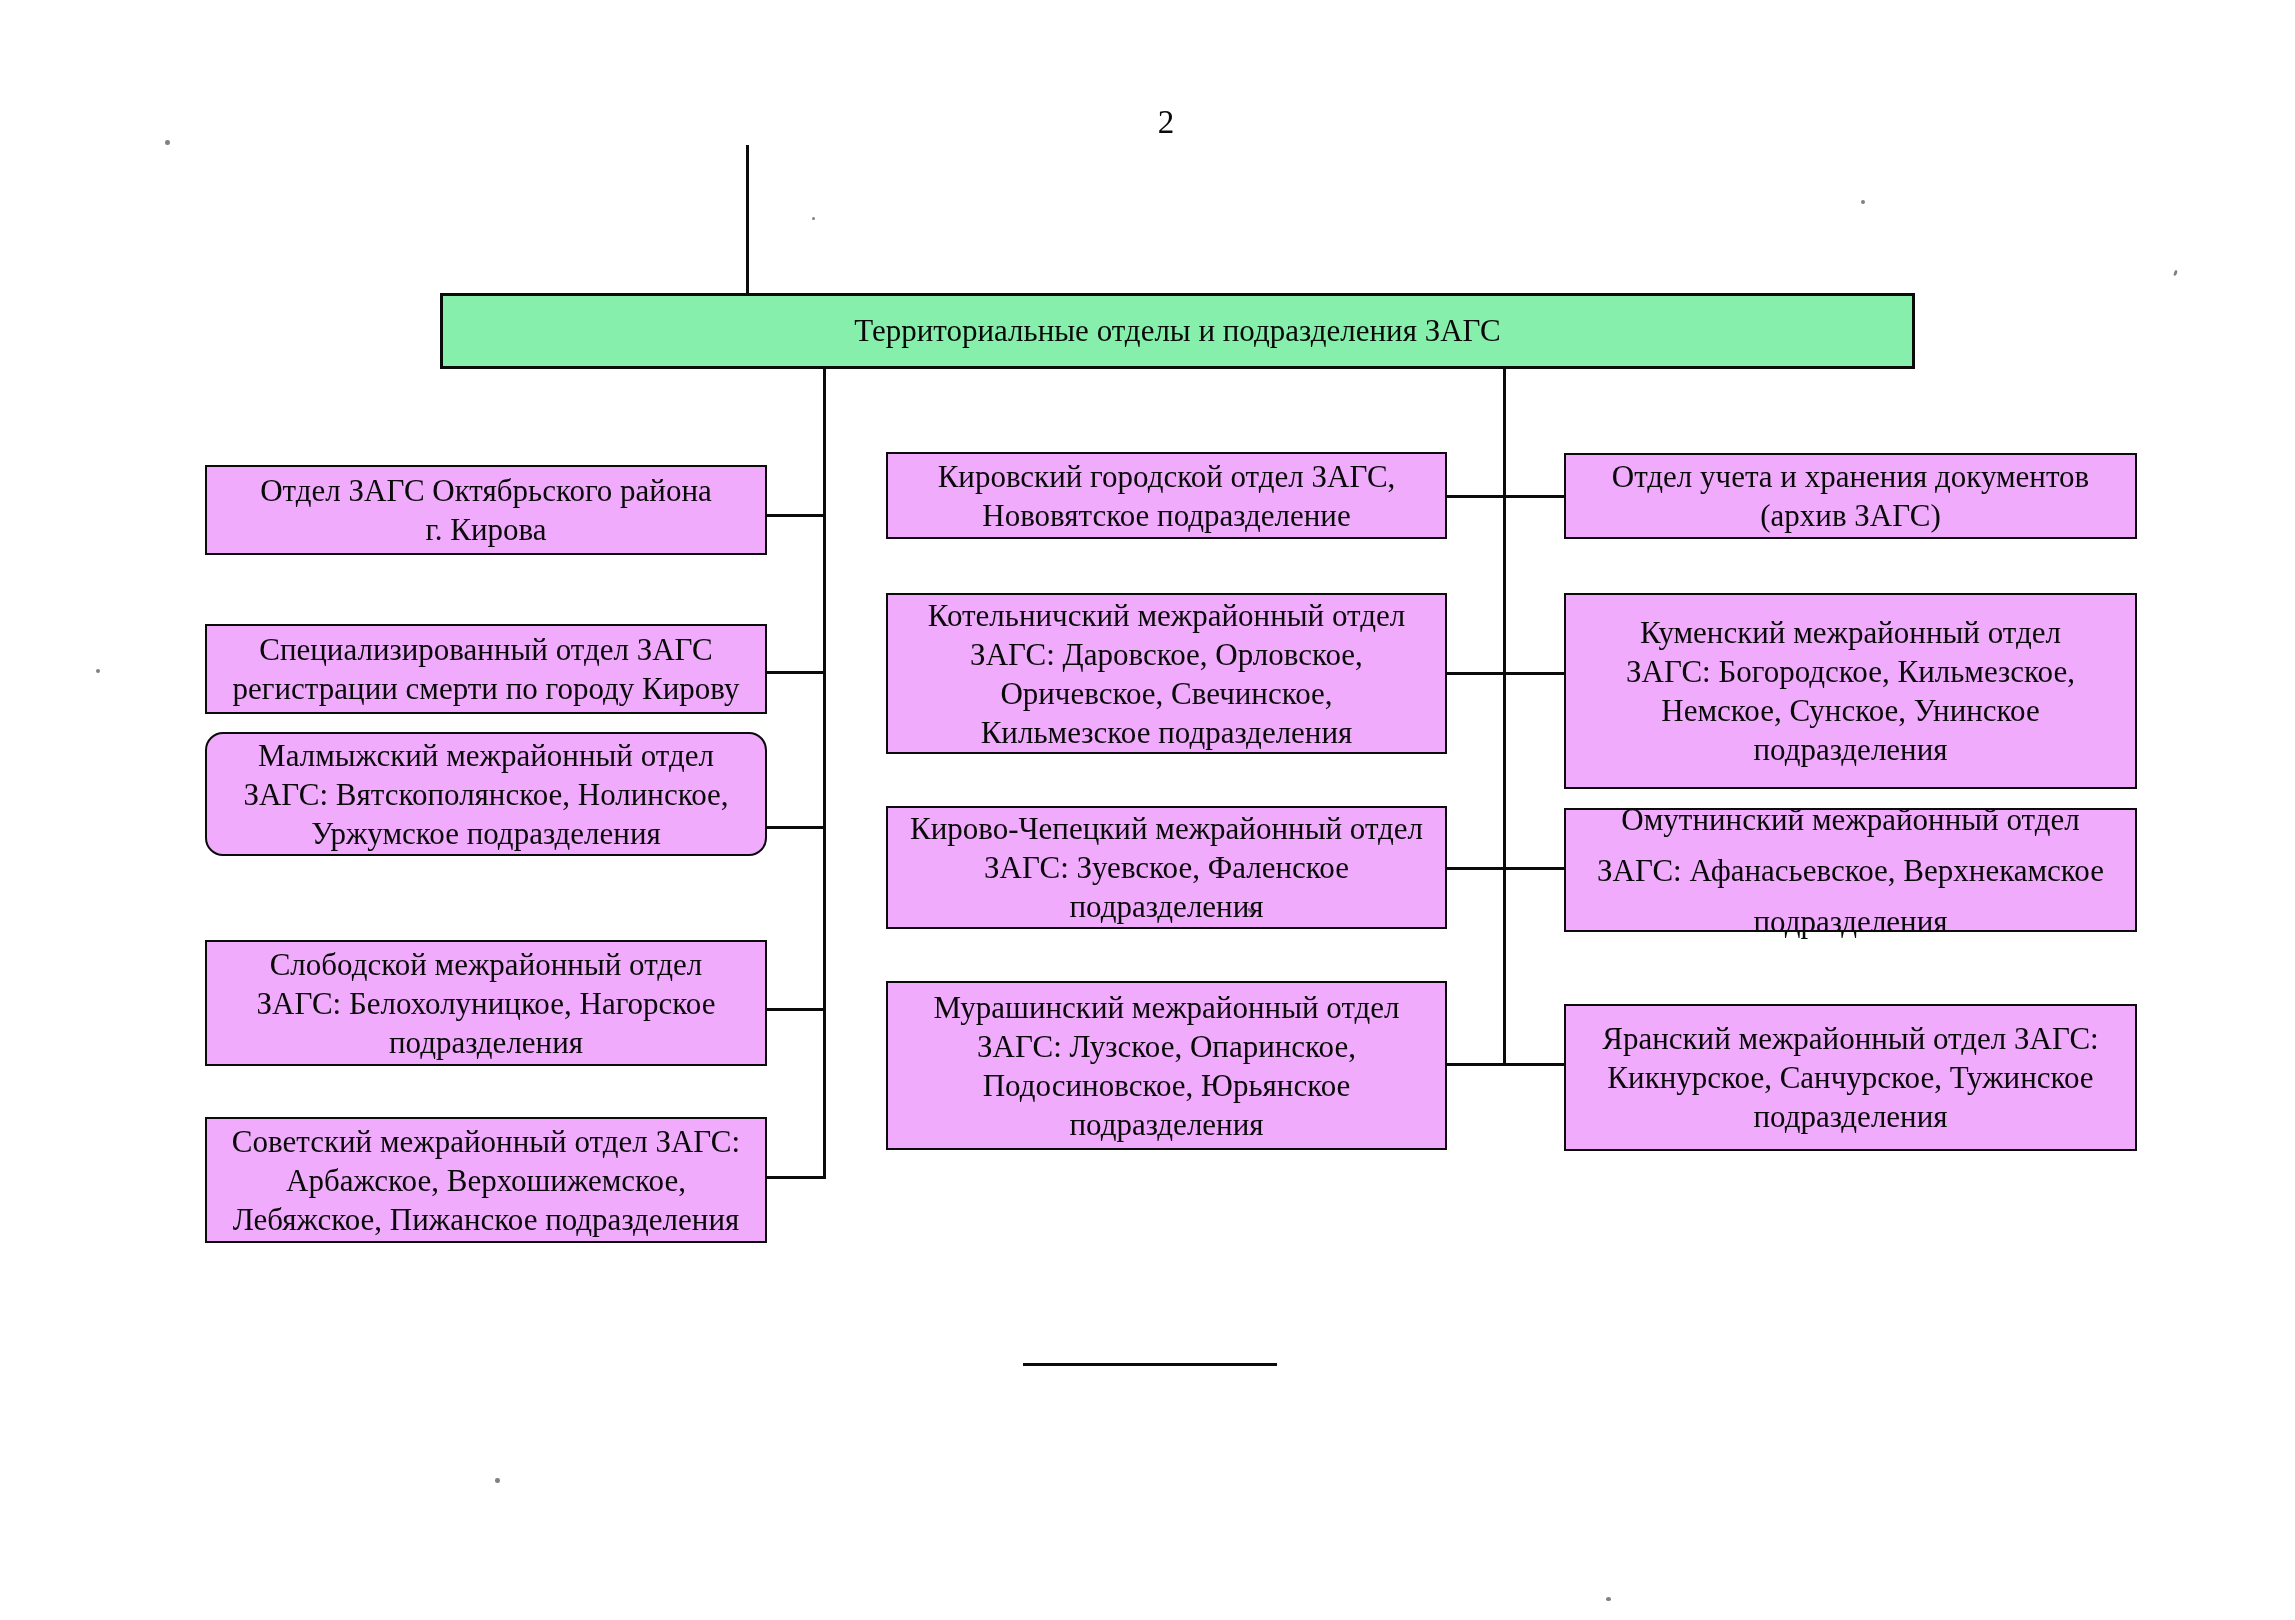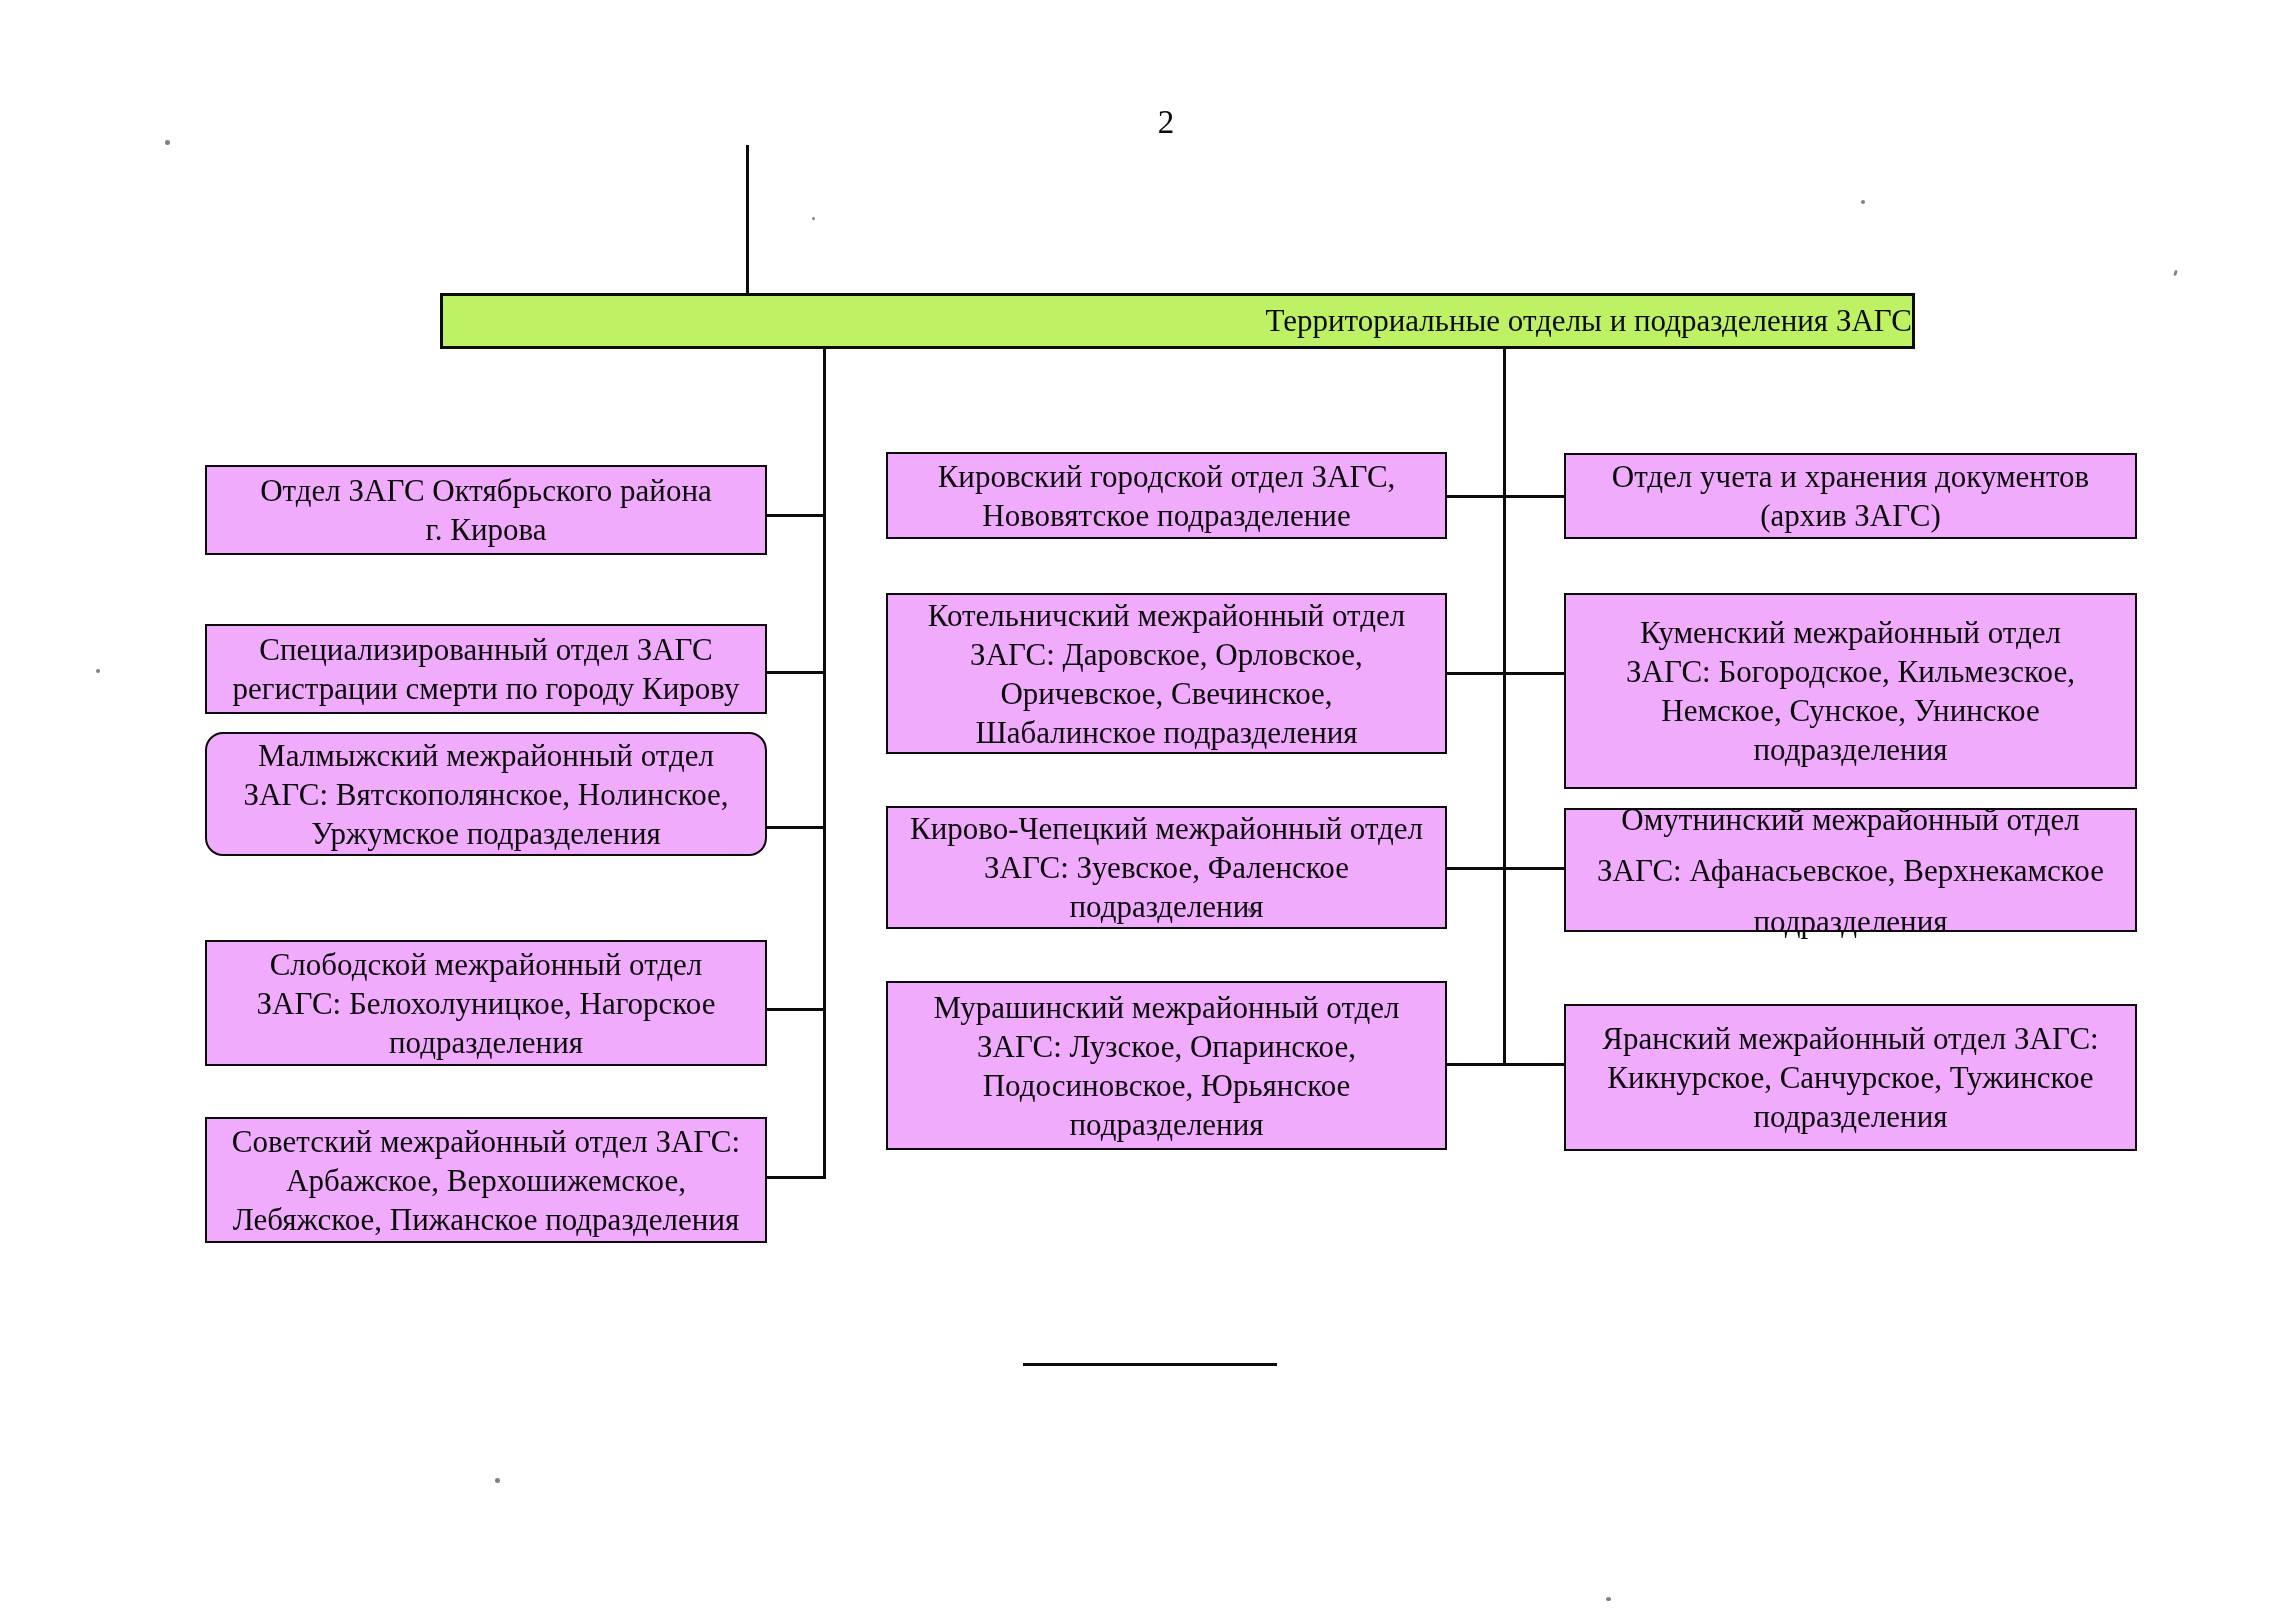--- a/index.html
+++ b/index.html
@@ -23,26 +23,26 @@
     align-items:center;
     text-align:center;
     font-size:31px;
     line-height:39px;
     padding:1.3px 9.2px;
   }
   .node .ln{display:block;white-space:nowrap;}
   
   .root-box{
     position:absolute;
-    left:440px;top:293px;width:1475px;height:56px;
+    left:440px;top:293px;width:1475px;height:76px;
     box-sizing:border-box;
     border:3.3px solid #0b0b0b;
-    display:flex;align-items:center;justify-content:flex-end;
+    display:flex;align-items:center;justify-content:center;
     font-size:31px;
-    background:#bef264;
+    background:#86efac;
   }
   .page-number{
     position:absolute;left:1133px;top:105px;width:66px;
     text-align:center;font-size:33px;line-height:34px;
   }
   
   .line{position:absolute;background:#0b0b0b;}
   #ln-top      {left:746px;top:145px;width:2.6px;height:149px;}
   #trunk-left  {left:823px;top:349px;width:2.6px;height:828px;}
   #trunk-right {left:1503px;top:349px;width:2.6px;height:717px;}
@@ -134,21 +134,21 @@
   </div>
 
   <div class="node col-mid" id="box-m1">
     <span class="ln">Кировский городской отдел ЗАГС,</span>
     <span class="ln">Нововятское подразделение</span>
   </div>
   <div class="node col-mid" id="box-m2">
     <span class="ln">Котельничский межрайонный отдел</span>
     <span class="ln">ЗАГС: Даровское, Орловское,</span>
     <span class="ln">Оричевское, Свечинское,</span>
-    <span class="ln">Шабалинское подразделения</span>
+    <span class="ln">Кильмезское подразделения</span>
   </div>
   <div class="node col-mid" id="box-m3">
     <span class="ln">Кирово-Чепецкий межрайонный отдел</span>
     <span class="ln">ЗАГС: Зуевское, Фаленское</span>
     <span class="ln">подразделения</span>
   </div>
   <div class="node col-mid" id="box-m4">
     <span class="ln">Мурашинский межрайонный отдел</span>
     <span class="ln">ЗАГС: Лузское, Опаринское,</span>
     <span class="ln">Подосиновское, Юрьянское</span>

